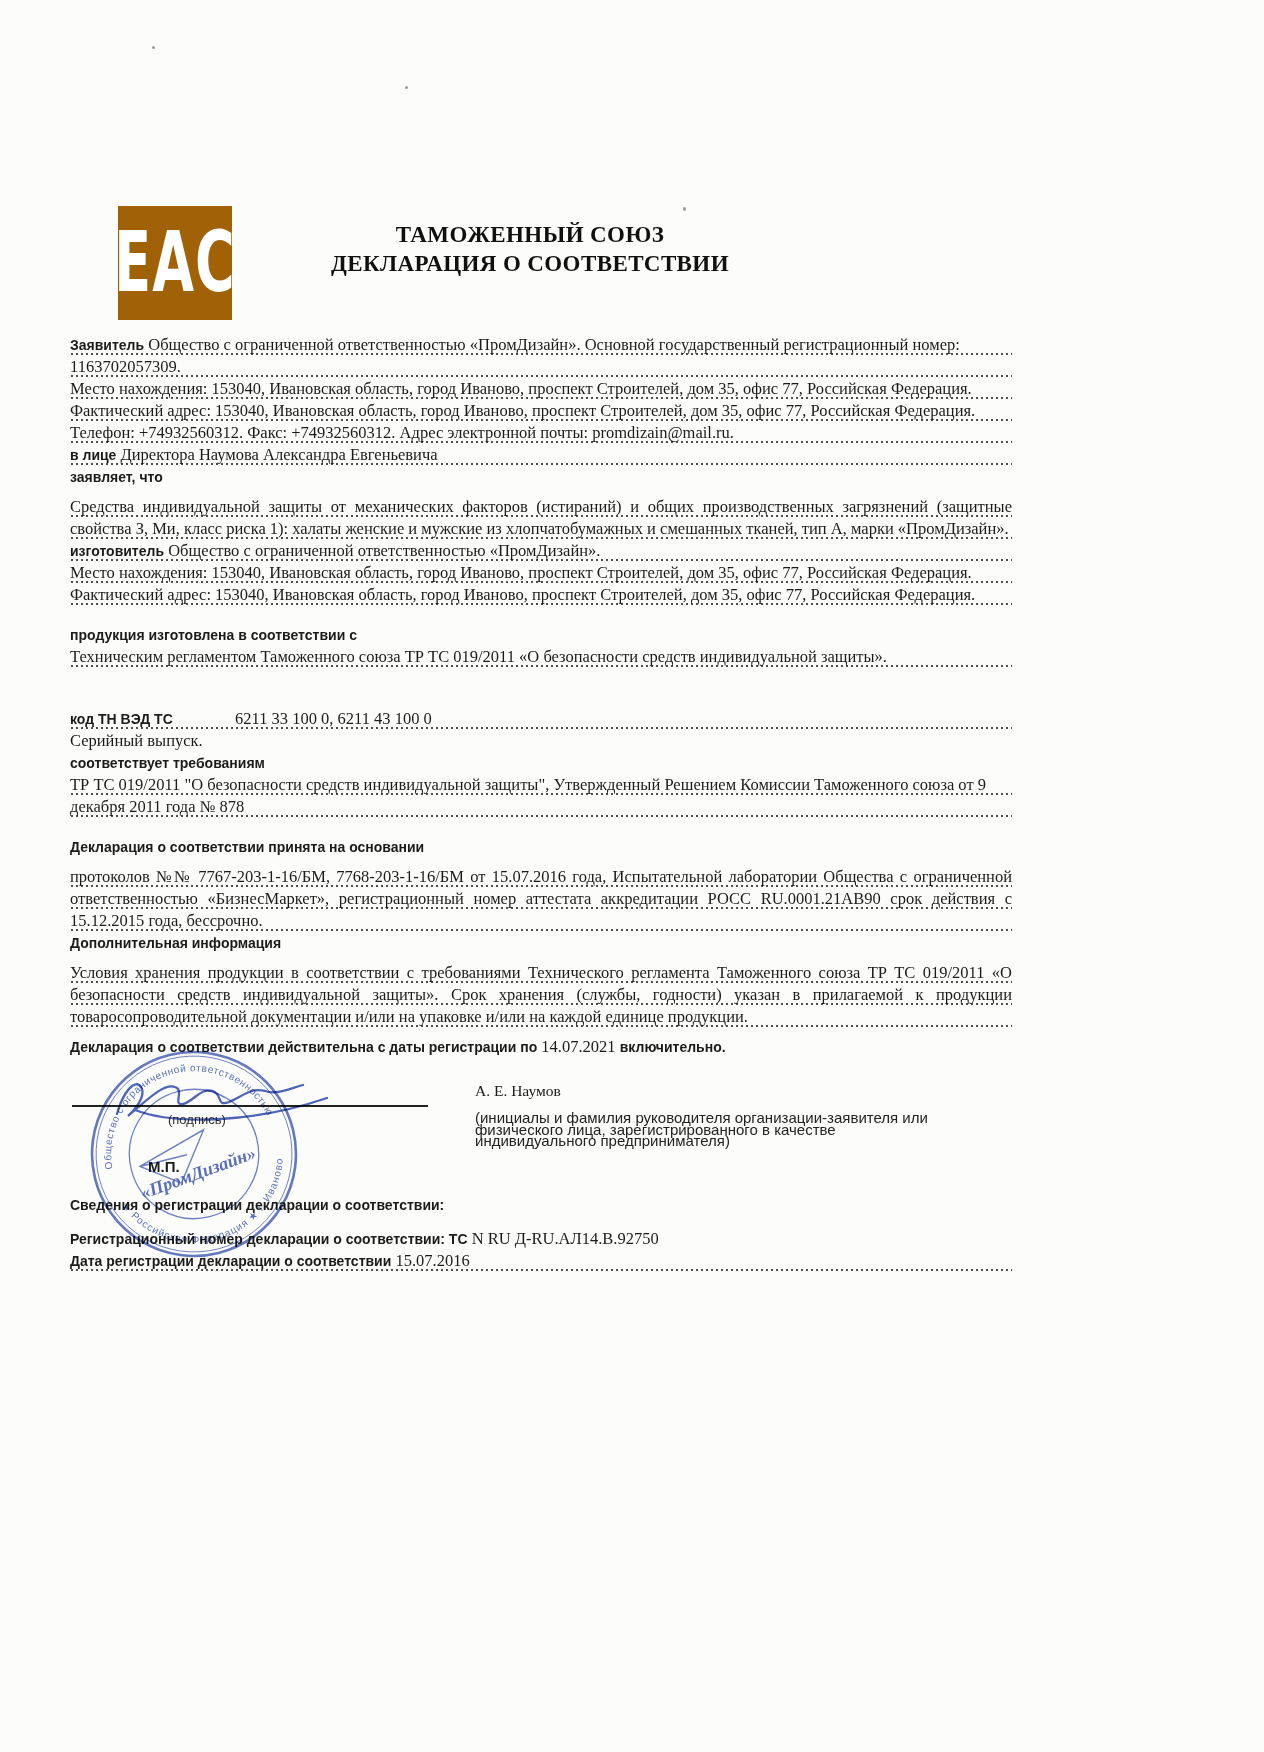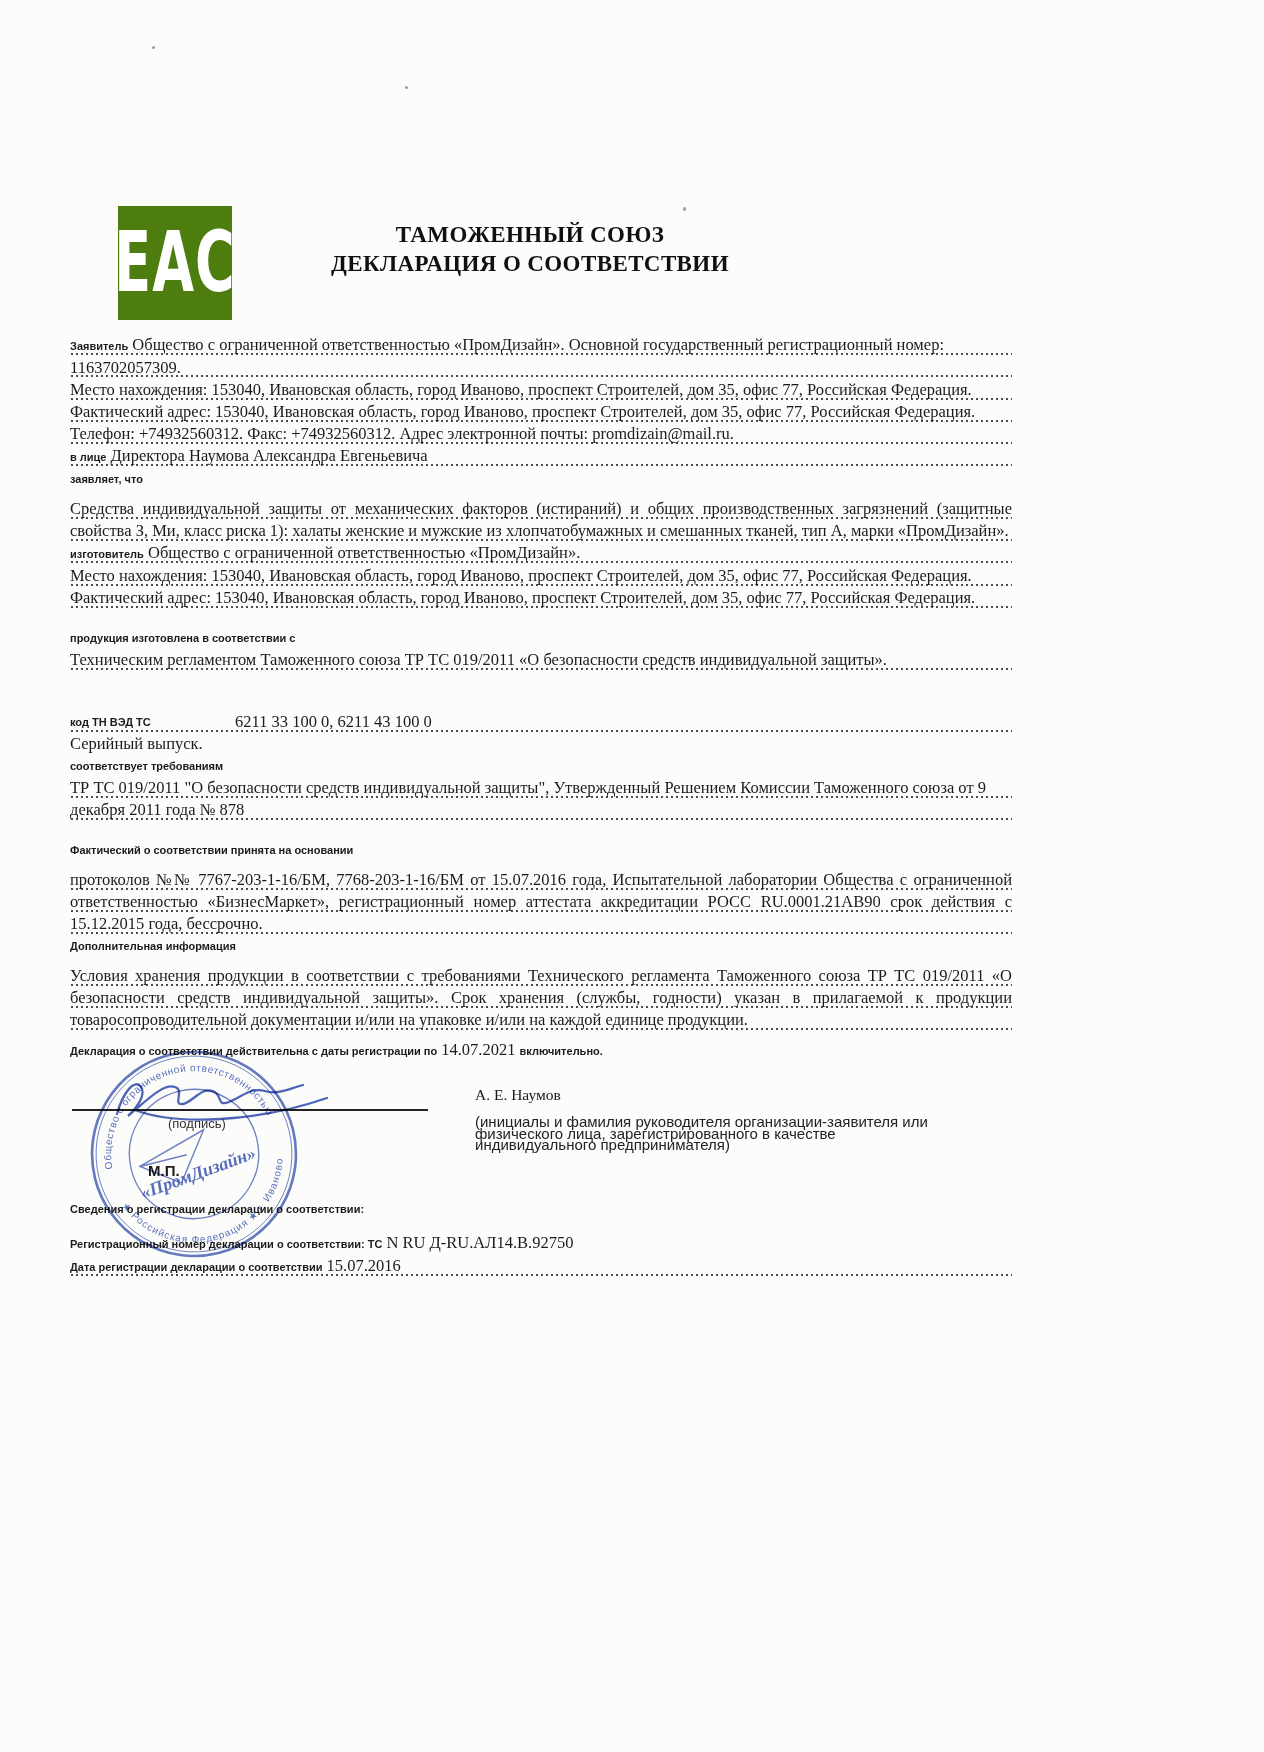--- a/index.html
+++ b/index.html
@@ -4,39 +4,39 @@
 <style>
   html,body{margin:0;padding:0;}
   body{width:1264px;height:1752px;background:#d9d9d9;}
   .page{
     position:relative;width:1264px;height:1752px;background:#fcfcfa;
     overflow:hidden;color:#141414;
   }
   
   .eac-box{
     position:absolute;left:118px;top:206px;width:114px;height:114px;
-    background:#4d7c0f;display:flex;align-items:center;justify-content:center;
+    background:#a16207;display:flex;align-items:center;justify-content:center;
   }
   .eac-letters{
     display:inline-block;color:#ffffff;
     font-family:"DejaVu Sans",sans-serif;font-weight:bold;font-size:54px;line-height:1;
     transform:scaleY(1.55);letter-spacing:1px;
   }
   .doc-title{
     position:absolute;left:160px;top:220px;width:740px;text-align:center;
     font-family:"Liberation Serif",serif;font-weight:bold;font-size:23px;line-height:29px;color:#101010;
     letter-spacing:.4px;
   }
   
   .content{
     position:absolute;left:70px;top:334px;width:942px;
     font-family:"Liberation Serif",serif;font-size:16.5px;line-height:22px;color:#1b1b1b;
   }
   .para{margin:0;}
-  .label{font-family:"Liberation Sans",sans-serif;font-weight:bold;font-size:11px;}
+  .label{font-family:"Liberation Sans",sans-serif;font-weight:bold;font-size:14px;}
   .just{text-align:justify;margin-top:8px;}
   .ruled{
     background-image:radial-gradient(circle at 2px 20px,#4d4d4d 1.05px,rgba(0,0,0,0) 1.5px);
     background-size:5px 22px;
   }
   .mt8{margin-top:8px}.mt12{margin-top:12px}
   .mt18{margin-top:18px}.mt22{margin-top:8px}.mt40{margin-top:40px}
   .flexrow{display:flex;}
   .tnved-label{width:165px;flex:0 0 auto;}
   .tnved-value{flex:1;}
@@ -104,21 +104,21 @@
       <span class="label tnved-label">код ТН ВЭД ТС</span>
         <span class="tnved-value">6211 33 100 0, 6211 43 100 0</span>
     </p>
 
     <p class="para">Серийный выпуск.</p>
 
     <p class="para label">соответствует требованиям</p>
 
     <p class="para ruled">ТР ТС 019/2011 "О безопасности средств индивидуальной защиты", Утвержденный Решением Комиссии Таможенного союза от 9 декабря 2011 года № 878</p>
 
-    <p class="para label mt18">Фактический о соответствии принята на основании</p>
+    <p class="para label mt18">Декларация о соответствии принята на основании</p>
 
     <p class="para ruled just">протоколов №№ 7767-203-1-16/БМ, 7768-203-1-16/БМ от 15.07.2016 года, Испытательной лаборатории Общества с ограниченной ответственностью «БизнесМаркет», регистрационный номер аттестата аккредитации РОСС RU.0001.21АВ90 срок действия с 15.12.2015 года, бессрочно.</p>
 
     <p class="para label">Дополнительная информация</p>
 
     <p class="para ruled just">Условия хранения продукции в соответствии с требованиями Технического регламента Таможенного союза ТР ТС 019/2011 «О безопасности средств индивидуальной защиты». Срок хранения (службы, годности) указан в прилагаемой к продукции товаросопроводительной документации и/или на упаковке и/или на каждой единице продукции.</p>
 
     <p class="para mt22"><span class="label">Декларация о соответствии действительна с даты регистрации по</span> <span>14.07.2021</span> <span class="label">включительно.</span></p>
 
     <div class="sig-area">

